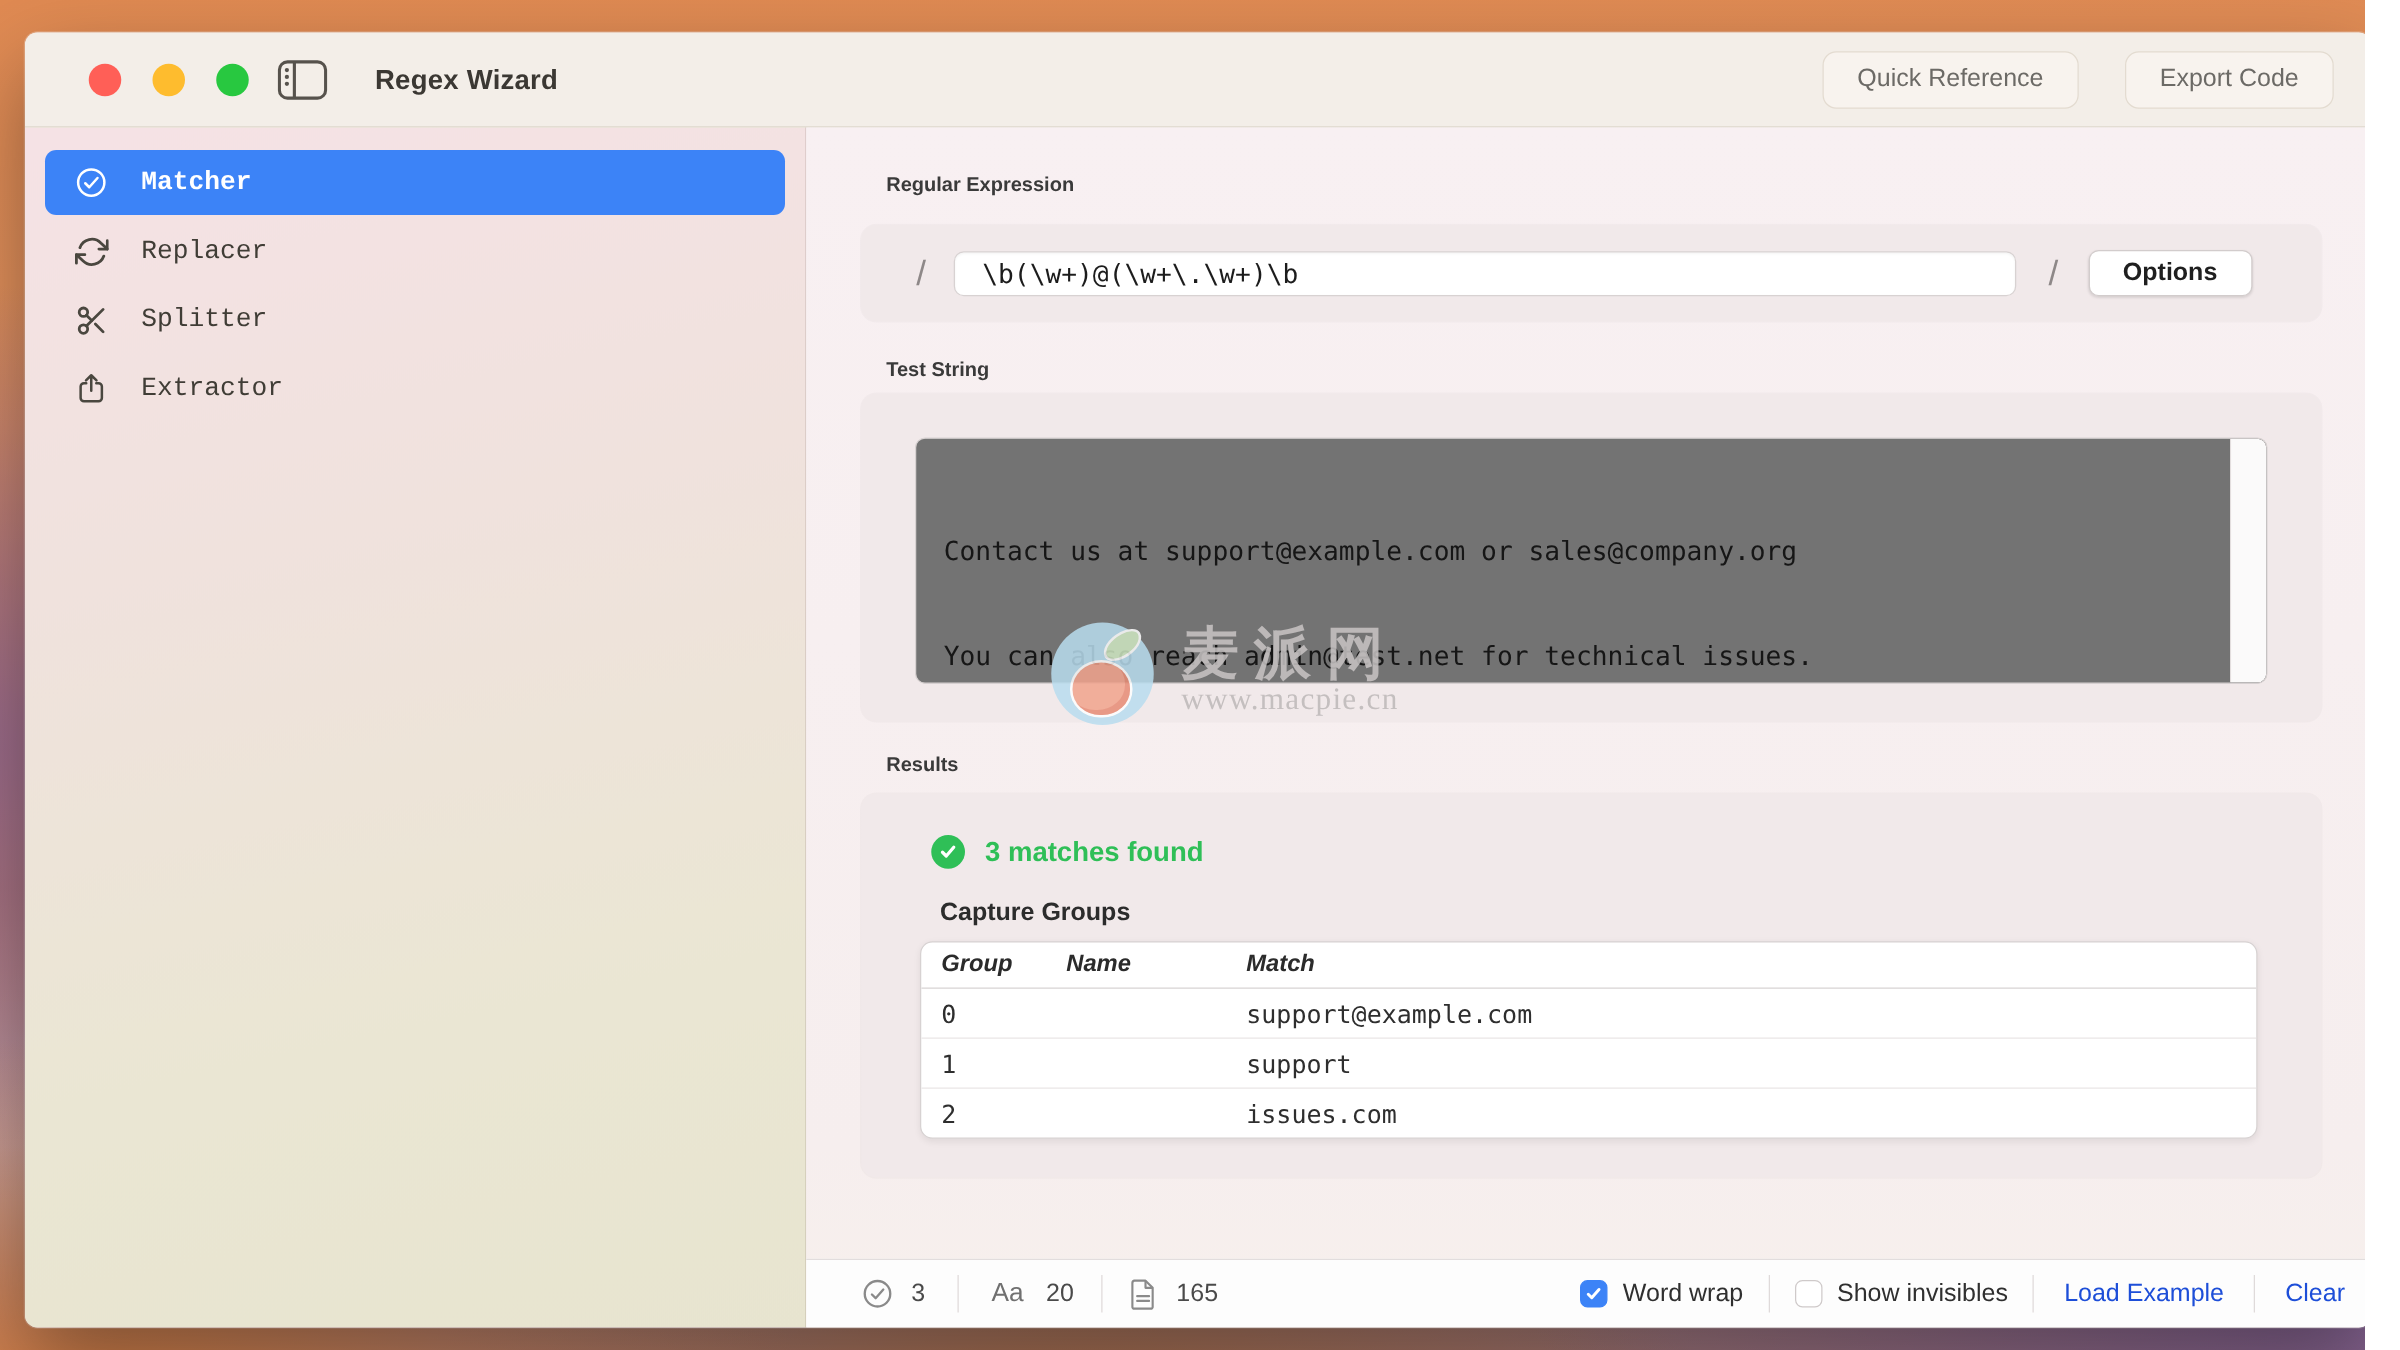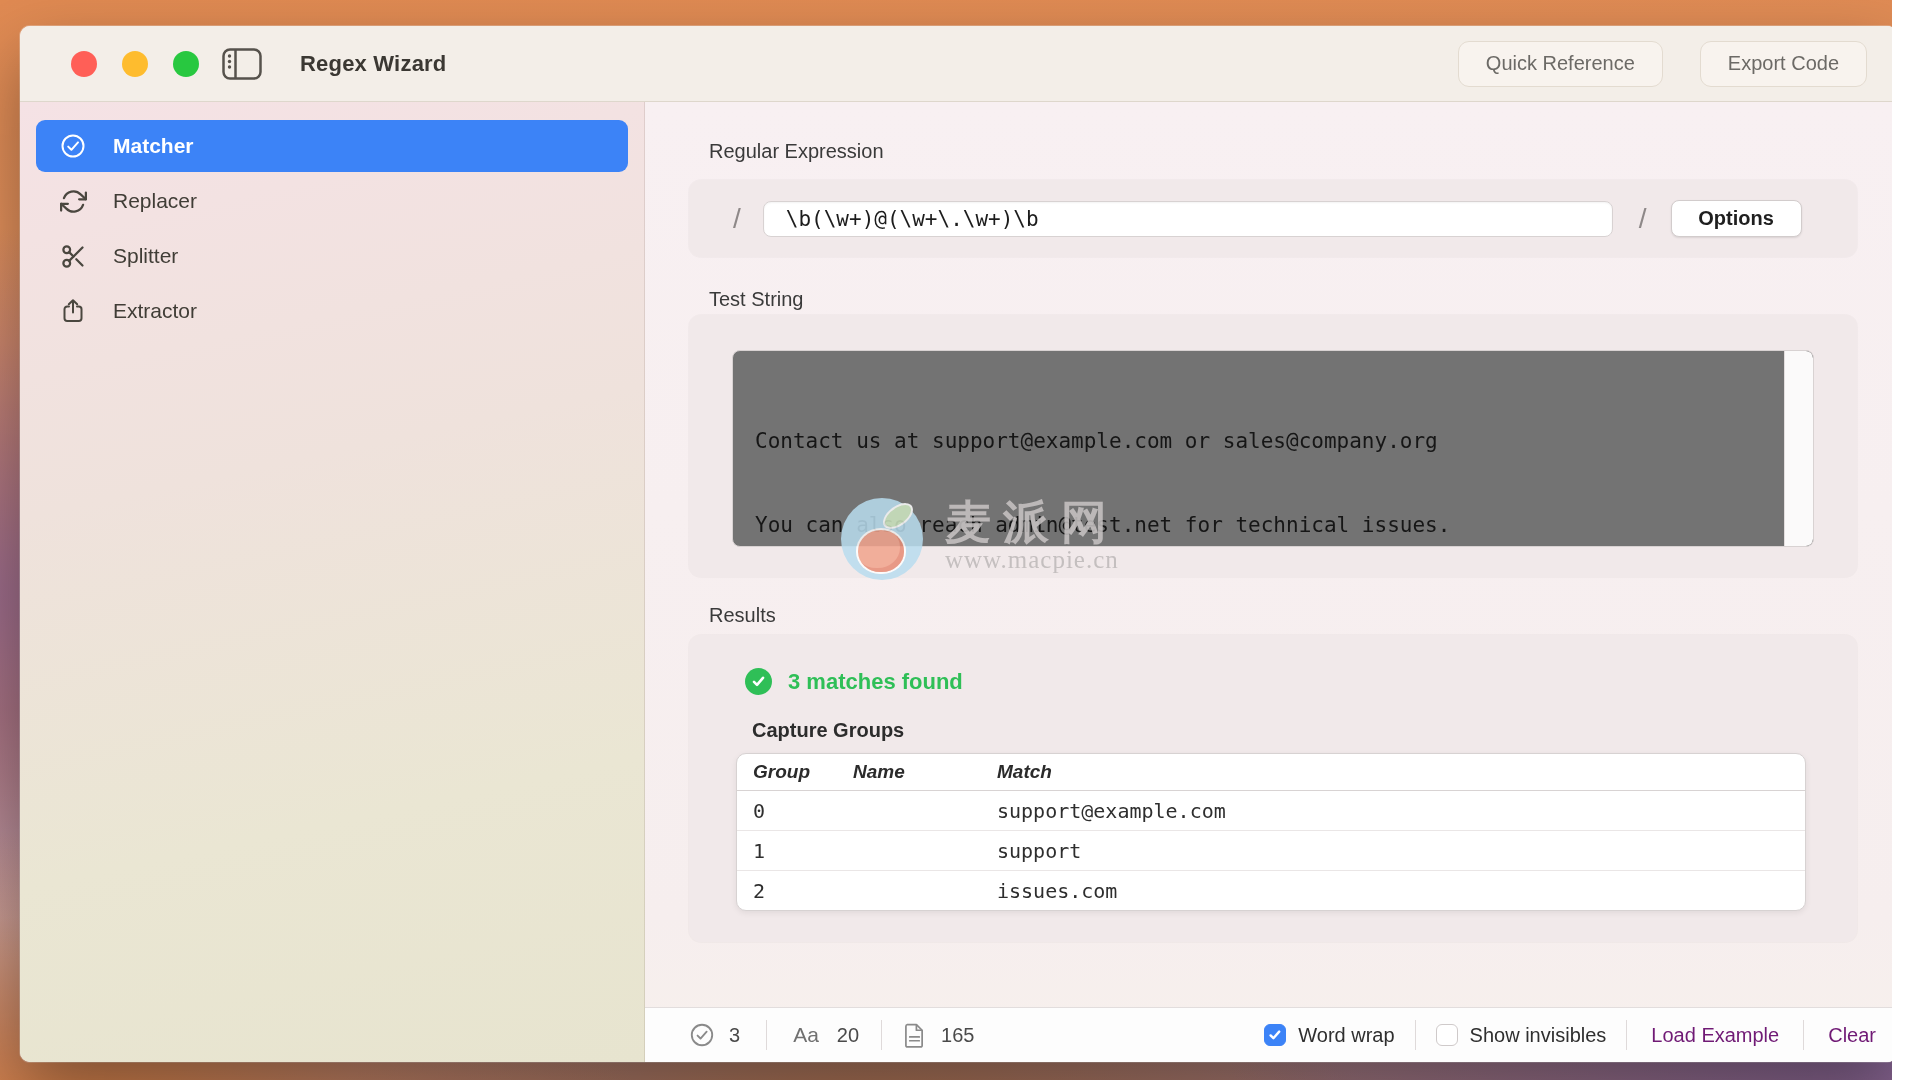--- a/index.html
+++ b/index.html
@@ -22,29 +22,29 @@
   .light+.light{margin-left:25px;}
   .tb-toggle{margin-left:23px;width:40px;height:32px;color:#56524c;background:none;border:none;padding:0;display:flex;align-items:center;}
   .tb-title{margin-left:38px;font-size:22px;font-weight:700;color:#3b3833;letter-spacing:.2px;}
   .tb-btns{margin-left:auto;display:flex;gap:37px;}
   .tb-btn{height:46px;padding:0 27px;border-radius:11px;background:#f8f3ee;border:1px solid #e3dbd0;
     color:#6c6a66;font-size:20px;font-weight:500;font-family:inherit;display:flex;align-items:center;}
   
   .app-body{flex:1;display:flex;min-height:0;}
   .sidebar{width:625px;flex:0 0 625px;border-right:1px solid rgba(90,80,60,.14);
     background:linear-gradient(168deg,#f5e2e5 0%,#efe2dc 38%,#eae6d3 72%,#e7e4cf 100%);
-    padding:18px 16px 16px;box-sizing:border-box;}
+    padding:18px 16px 16px;box-sizing:border-box;font-family:Liberation Mono, monospace;}
   .side-item{height:52px;margin-bottom:3px;border-radius:9px;display:flex;align-items:center;
     padding-left:23px;color:#403d36;font-size:21px;font-weight:500;}
   .side-item .s-icon{width:28px;height:28px;margin-right:26px;display:flex;align-items:center;justify-content:center;color:#4a473f;}
   .side-item.selected{background:var(--accent,#3c83f7);color:#fff;font-weight:600;}
   .side-item.selected .s-icon{color:#fff;}
   
   .main{flex:1;position:relative;background:linear-gradient(#f8f0f2 0%,#f6eeee 85%,#f7f0ec 100%);}
-  .sec-label{position:absolute;left:64px;font-size:20px;font-weight:400;color:#3a3a3a;}
+  .sec-label{position:absolute;left:64px;font-size:16px;font-weight:700;color:#3a3a3a;}
   .card{position:absolute;left:44px;width:1168px;background:#f1e9ea;border-radius:12px;
     box-shadow:0 0 0 1px rgba(0,0,0,.025);box-sizing:border-box;}
   .mono{font-family:"DejaVu Sans Mono",monospace;}
   
   .card.regex{top:78px;height:77px;display:flex;align-items:center;}
   .slash{color:#8e8888;font-size:28px;font-weight:400;}
   .slash.s1{margin-left:44px;}
   .slash.s2{margin-left:26px;}
   .re-input{margin-left:22px;width:850px;height:36px;box-sizing:border-box;border:1px solid #d8d2d2;border-radius:8px;
     background:#fff;box-shadow:inset 0 1px 2px rgba(0,0,0,.05);padding:0 22px;font-size:21px;color:#1c1c1c;}
@@ -89,21 +89,21 @@
   .sb-sep{width:1px;height:30px;background:#dfdada;}
   .sb-aa{font-size:21px;font-weight:500;color:#707070;}
   .sb-right{margin-left:auto;display:flex;align-items:center;gap:20px;}
   .chk{width:22px;height:22px;border-radius:6px;box-sizing:border-box;display:flex;align-items:center;justify-content:center;
     background:#fff;border:1.5px solid #cfcaca;}
   .chk.on{background:var(--accent,#3c83f7);border-color:var(--accent,#3c83f7);}
   .chk svg{display:none;}
   .chk.on svg{display:block;}
   .cb-group{display:flex;align-items:center;gap:12px;}
   .cb-label{font-size:20px;color:#2f2f2f;}
-  .sb-textbtn{font-size:20px;color:#701a75;background:none;border:none;font-family:inherit;padding:0 4px;}
+  .sb-textbtn{font-size:20px;color:#1d4ed8;background:none;border:none;font-family:inherit;padding:0 4px;}
   .ml14{margin-left:14px;}.ml26{margin-left:26px;}.ml18{margin-left:18px;}.ml22{margin-left:22px;}.ml16{margin-left:16px;}
 </style>
 </head>
 <body>
 
 <div class="screen">
   <div class="window">
 
     <div class="titlebar">
       <span class="light" style="background:var(--light-red,#ff5f57)"></span>

